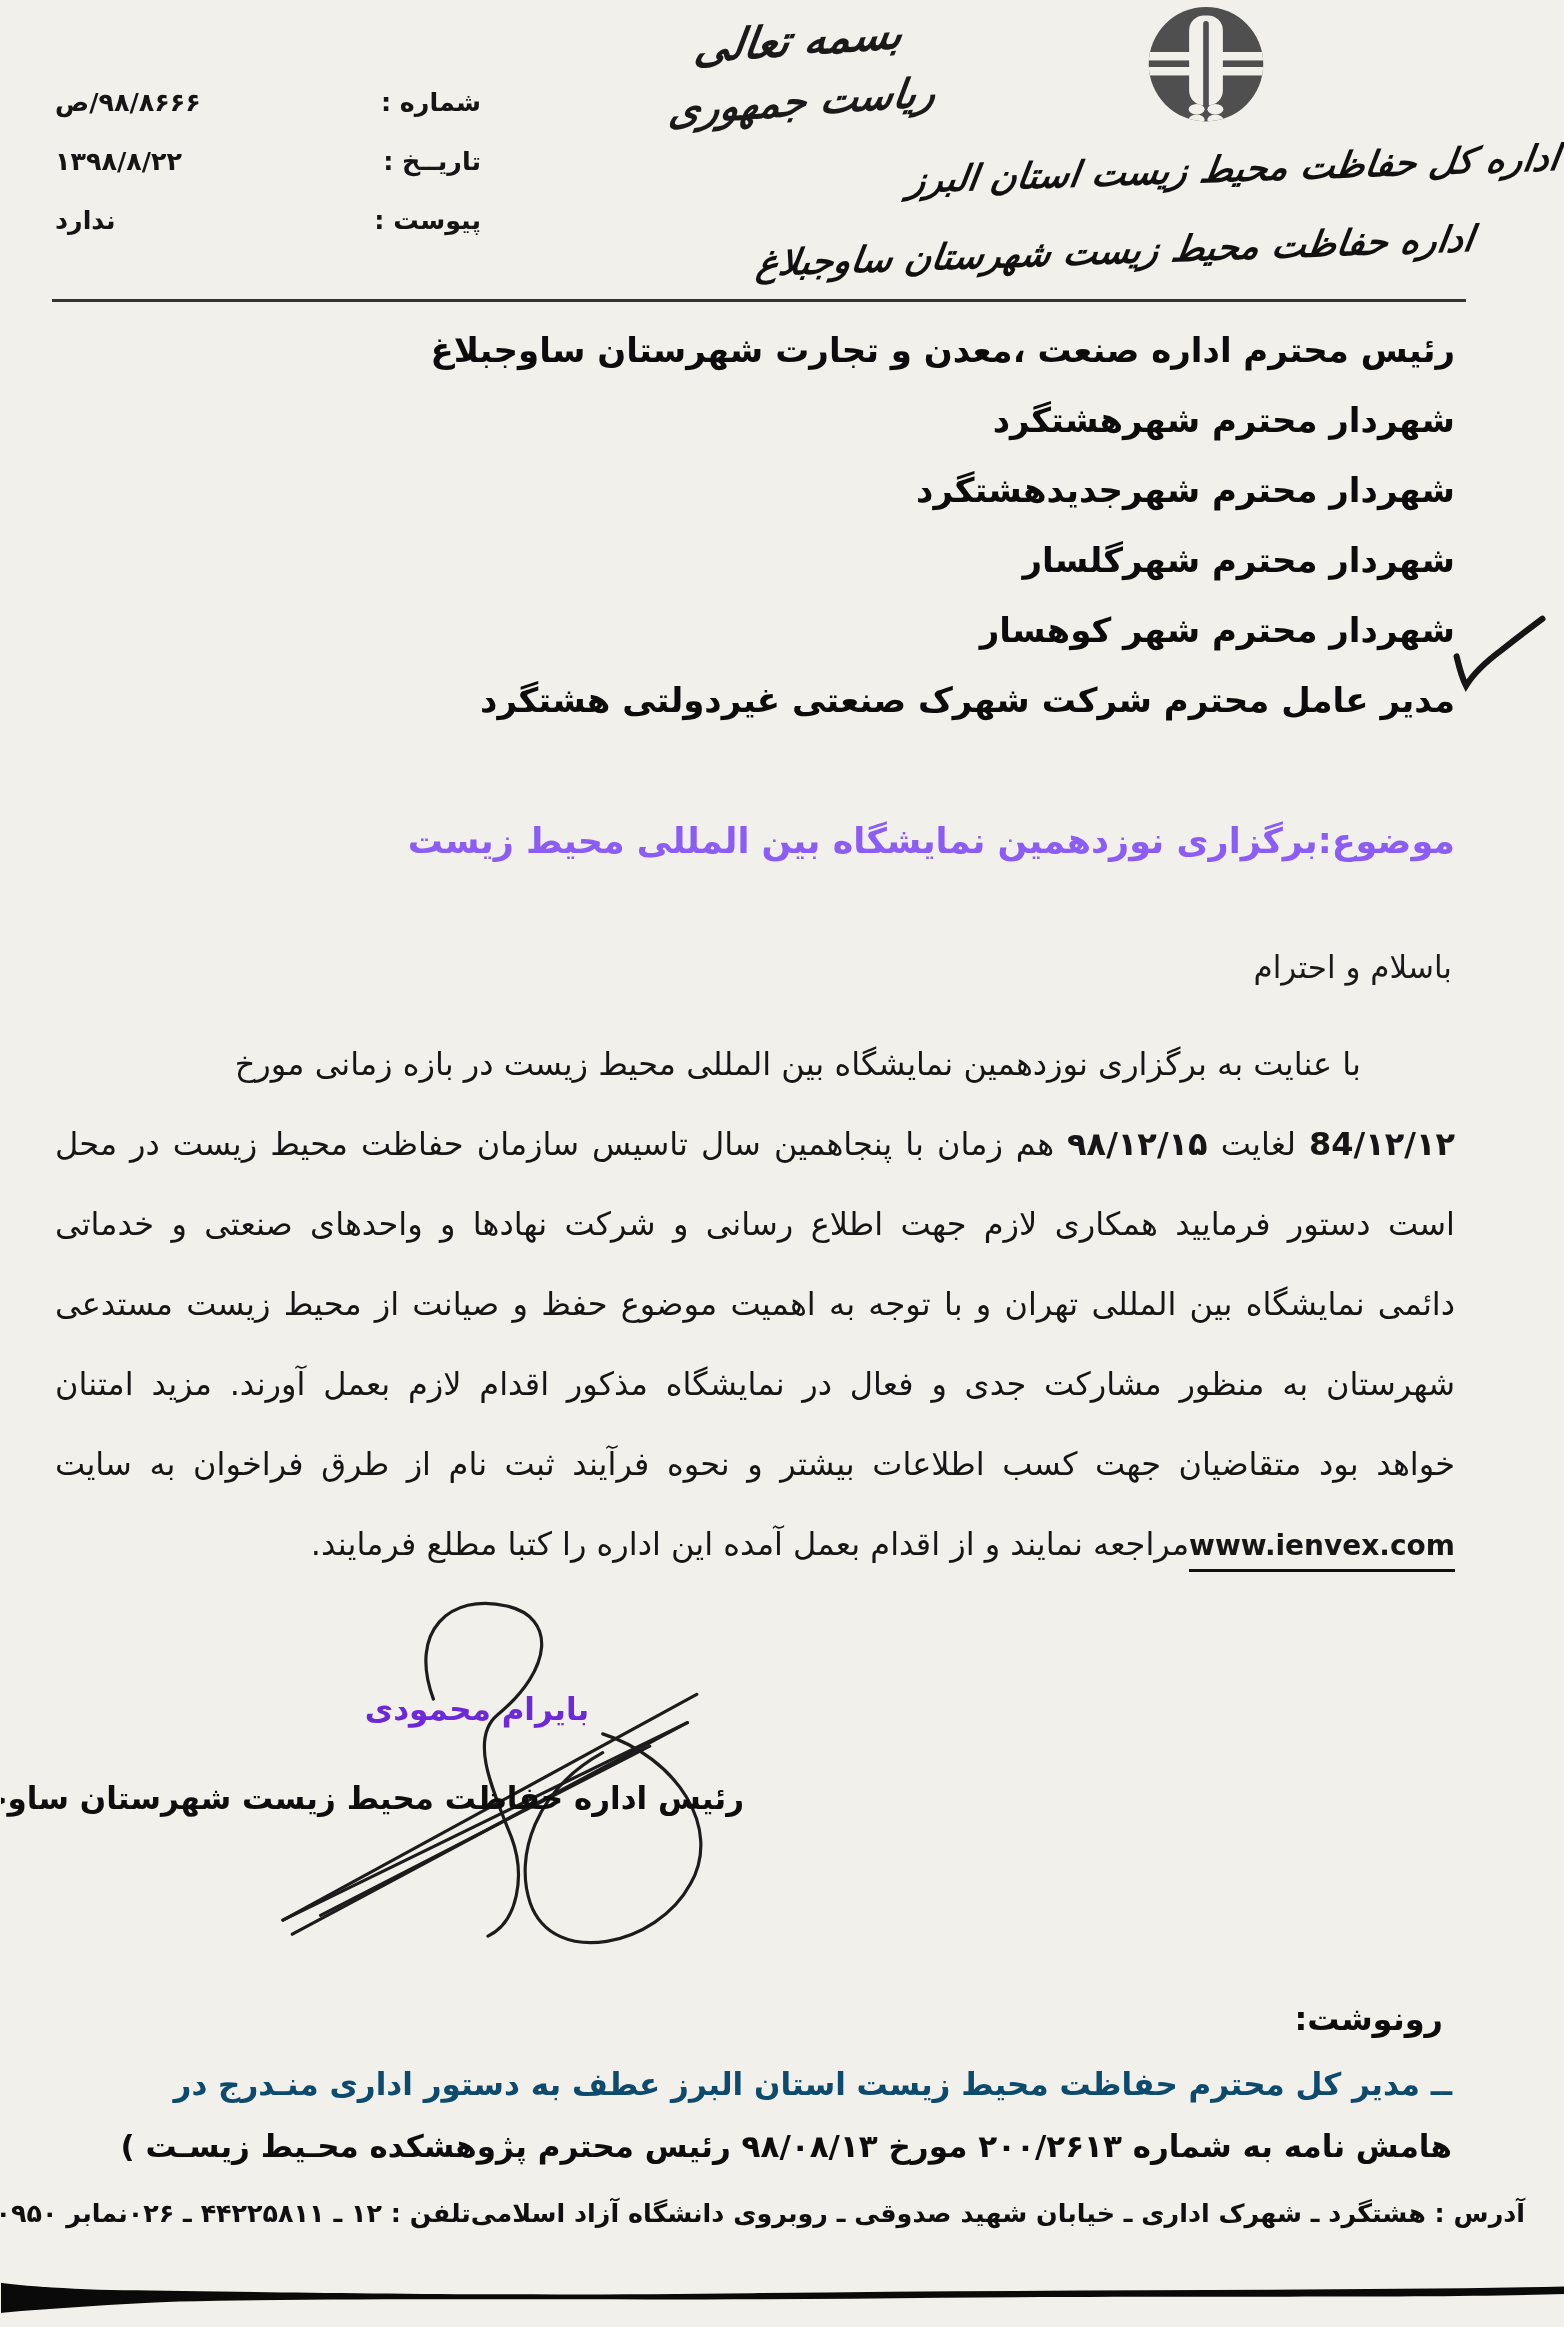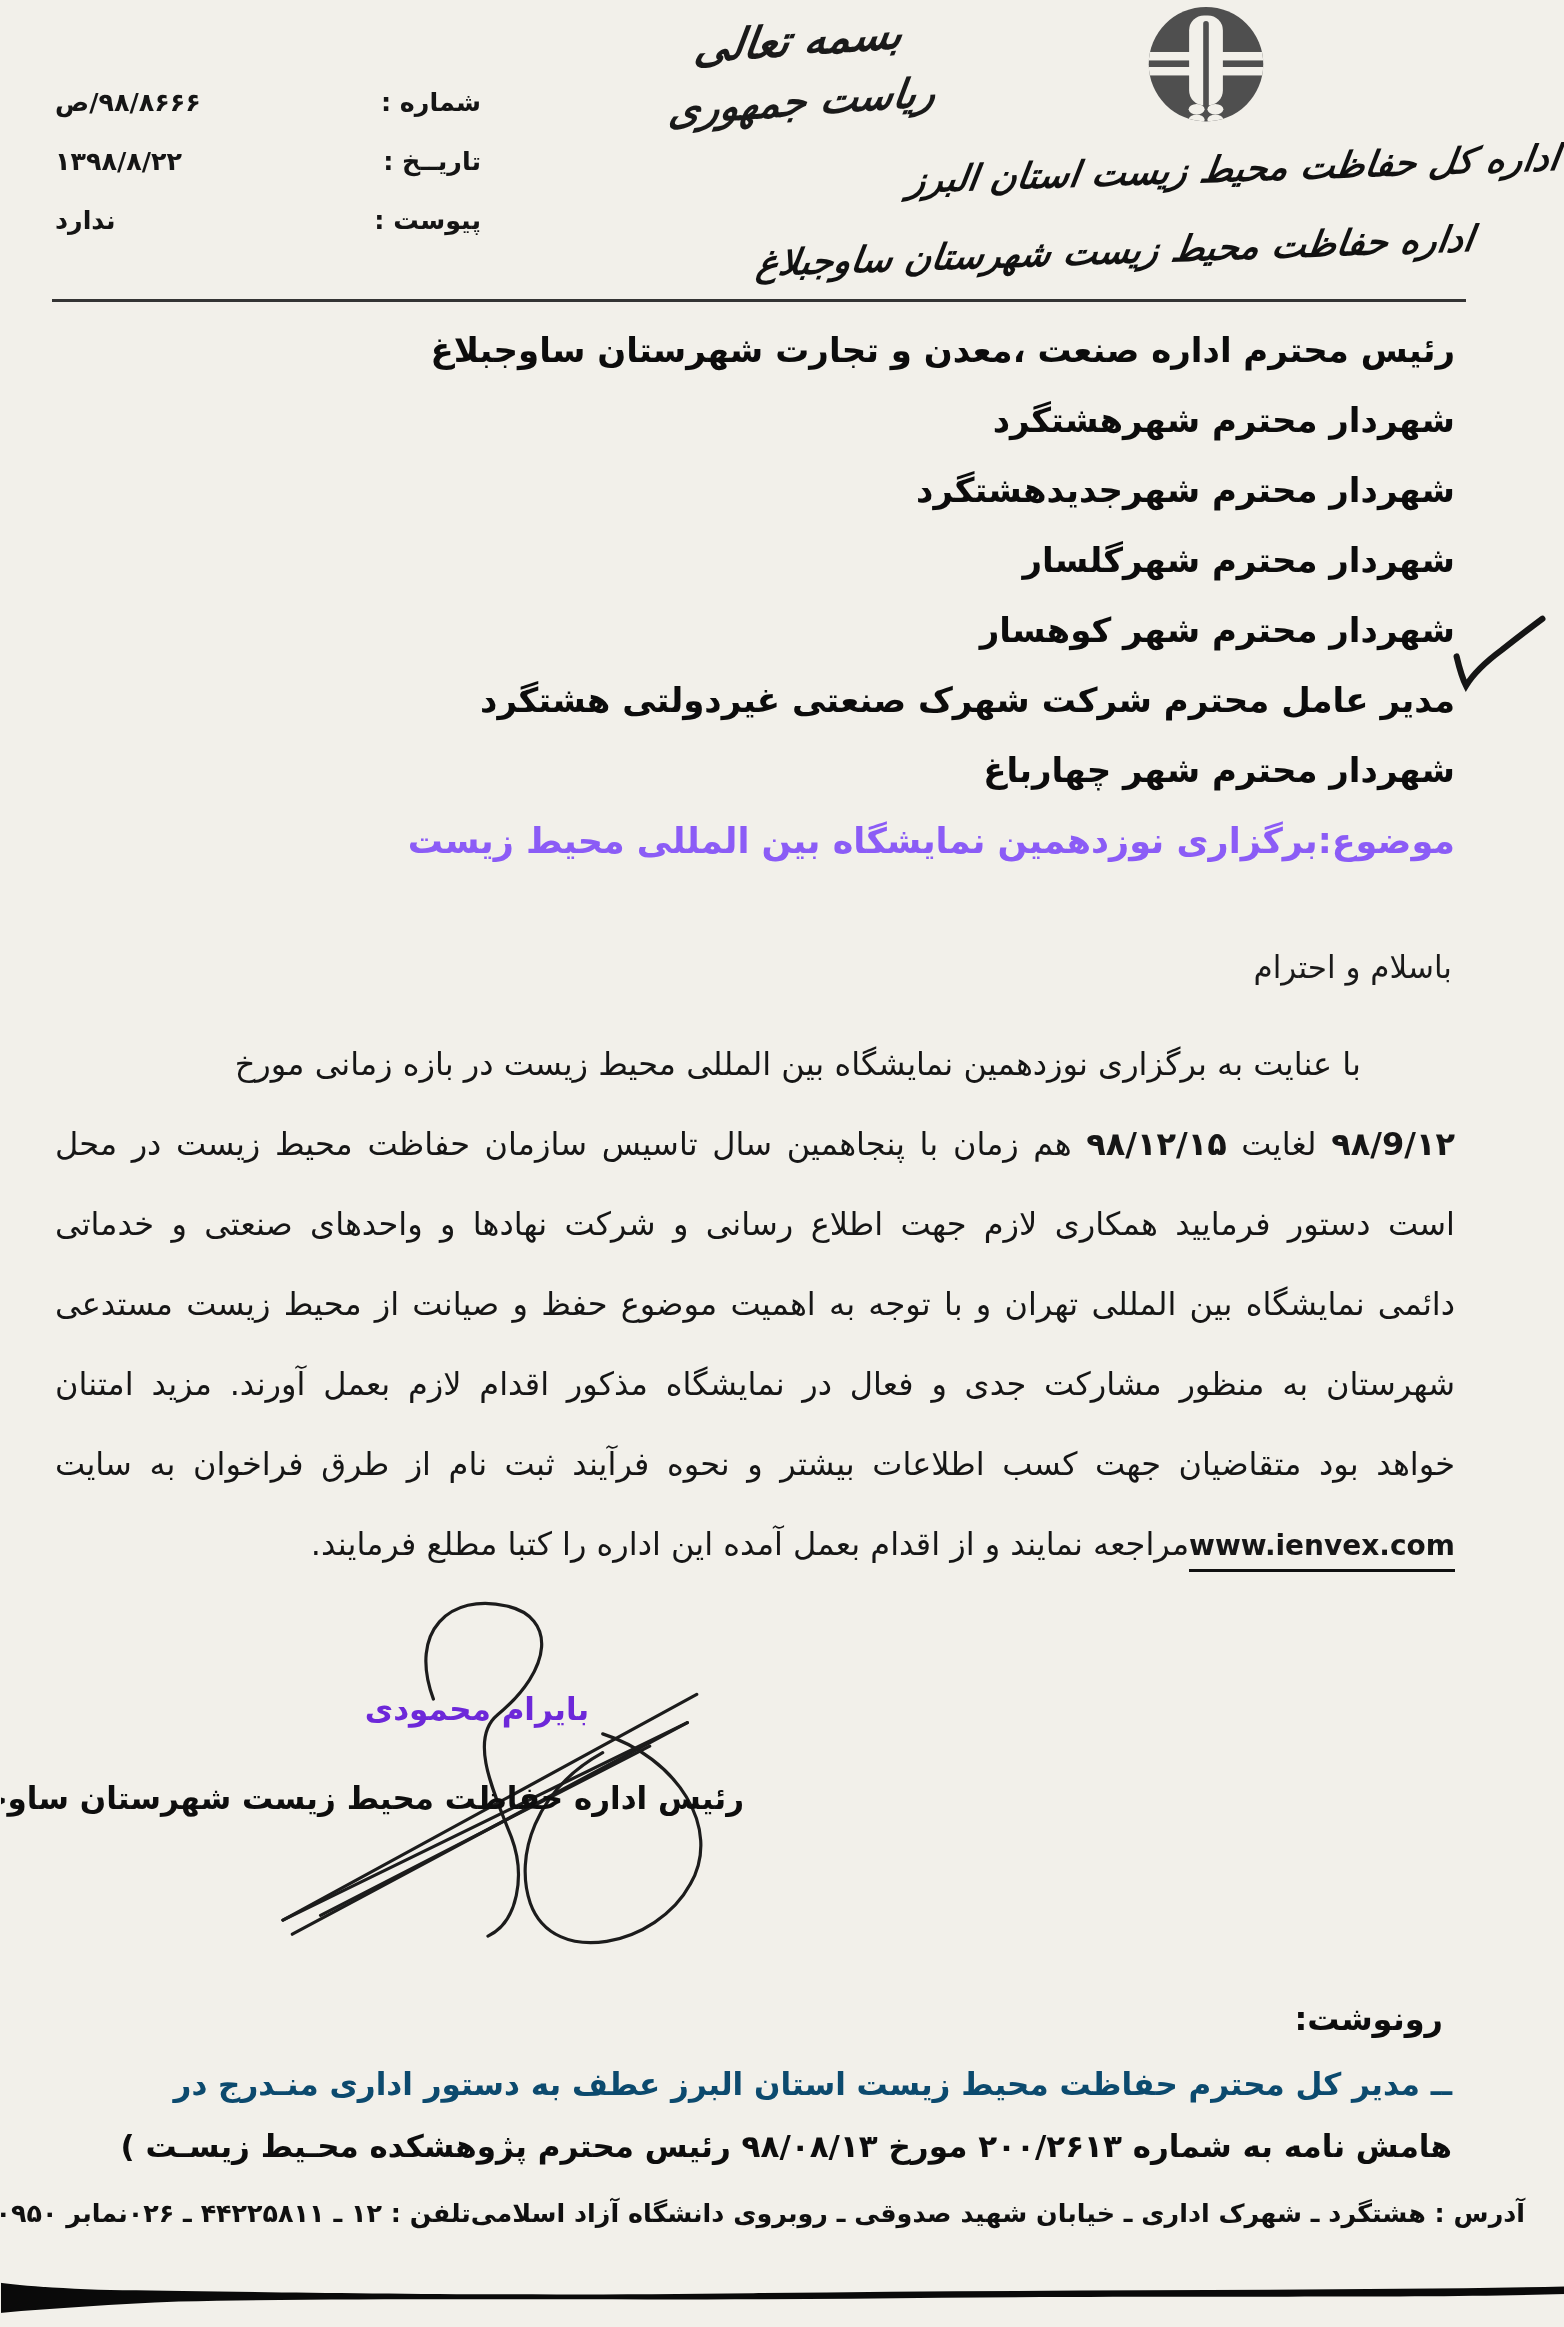--- a/index.html
+++ b/index.html
@@ -113,33 +113,32 @@
 
 <div class="abs sep"></div>
 
 <div class="abs recipients">
   <div class="rcpt">رئیس محترم اداره صنعت ،معدن و تجارت شهرستان ساوجبلاغ</div>
   <div class="rcpt">شهردار محترم شهرهشتگرد</div>
   <div class="rcpt">شهردار محترم شهرجدیدهشتگرد</div>
   <div class="rcpt">شهردار محترم شهرگلسار</div>
   <div class="rcpt">شهردار محترم شهر کوهسار</div>
   <div class="rcpt">مدیر عامل محترم شرکت شهرک صنعتی غیردولتی هشتگرد</div>
-  <div class="rcpt">شهردار محترم شهر چهارباغ</div>
 </div>
 
 <svg class="abs check" viewBox="0 0 105 92">
   <path d="M7,47 Q12,68 17,78 Q28,60 55,40 Q78,22 98,7" fill="none" stroke="#151515" stroke-width="6.5" stroke-linecap="round"></path>
 </svg>
 
 <div class="abs subject">موضوع:برگزاری نوزدهمین نمایشگاه بین المللی محیط زیست</div>
 <div class="abs salut">باسلام و احترام</div>
 
 <div class="abs body-txt">
   <div class="bl first">با عنایت به برگزاری نوزدهمین نمایشگاه بین المللی محیط زیست در بازه زمانی مورخ</div>
-  <div class="bl just"><span class="date-b num">۹۸/9/۱۲</span><span> لغایت </span><span class="date-b num">۹۸/۱۲/۱۵</span><span> هم زمان با پنجاهمین سال تاسیس سازمان حفاظت محیط زیست در محل</span></div>
+  <div class="bl just"><span class="date-b num">84/۱۲/۱۲</span><span> لغایت </span><span class="date-b num">۹۸/۱۲/۱۵</span><span> هم زمان با پنجاهمین سال تاسیس سازمان حفاظت محیط زیست در محل</span></div>
   <div class="bl just">است دستور فرمایید همکاری لازم جهت اطلاع رسانی و شرکت نهادها و واحدهای صنعتی و خدماتی</div>
   <div class="bl just">دائمی نمایشگاه بین المللی تهران و با توجه به اهمیت موضوع حفظ و صیانت از محیط زیست مستدعی</div>
   <div class="bl just">شهرستان به منظور مشارکت جدی و فعال در نمایشگاه مذکور اقدام لازم بعمل آورند. مزید امتنان</div>
   <div class="bl just">خواهد بود متقاضیان جهت کسب اطلاعات بیشتر و نحوه فرآیند ثبت نام از طرق فراخوان به سایت</div>
   <div class="bl last"><span class="url">www.ienvex.com</span><span>مراجعه نمایند و از اقدام بعمل آمده این اداره را کتبا مطلع فرمایند.</span></div>
 </div>
 
 <svg class="abs sig-svg" viewBox="0 0 545 420">
   <g fill="none" stroke="#1c1c1c" stroke-width="3.4" stroke-linecap="round">
     <path d="M232,133 C 205,60 250,20 310,34 C 362,46 360,100 300,150 C 270,175 295,230 315,280 C 330,320 322,370 290,385"></path>

